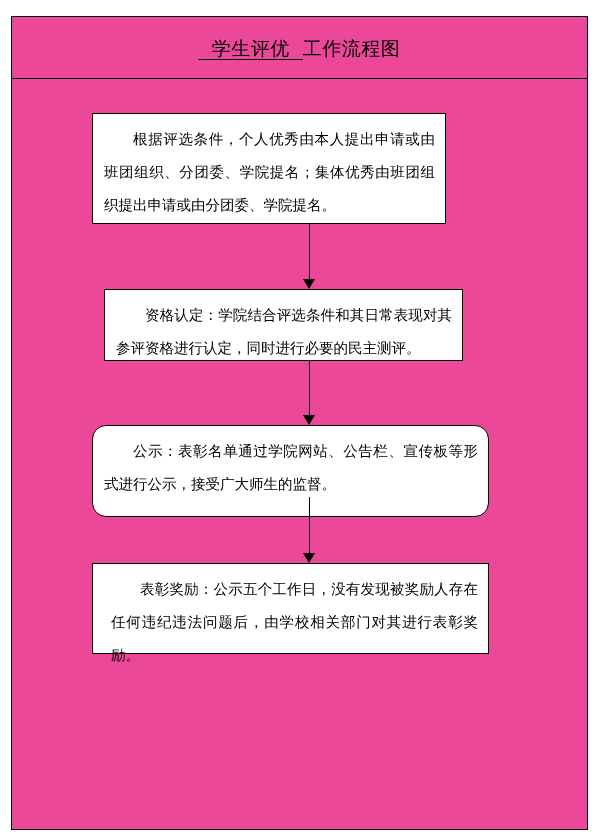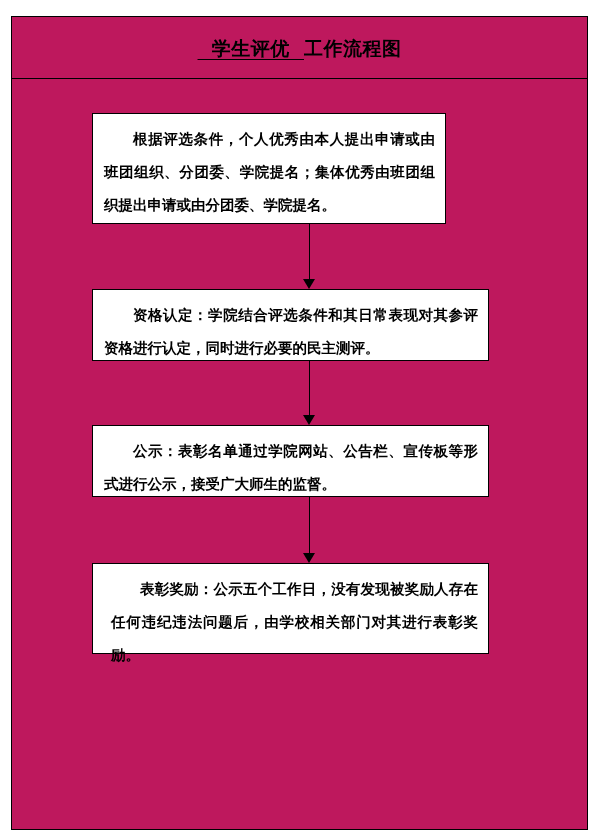--- a/index.html
+++ b/index.html
@@ -18,22 +18,21 @@
 
   
   .page-frame {
     position: absolute;
     left: 11px;
     top: 16px;
     width: 577px;
     height: 814px;
     box-sizing: border-box;
     border: 1px solid #000000;
-    background: #be185d;
-    font-weight: bold;
+    background: #ec4899;
   }
 
   .header-row {
     position: absolute;
     left: 0;
     top: 0;
     width: 100%;
     height: 62px;
     box-sizing: border-box;
     border-bottom: 1px solid #000000;
@@ -79,22 +78,22 @@
     text-indent: 2em;
     text-align: justify;
     text-justify: inter-ideograph;
     word-break: break-all;
     margin: 0;
     white-space: normal;
   }
 
   
   .box-1 { left: 80px; top: 34px;  width: 354px; height: 111px; }
-  .box-2 { left: 80px; top: 210px; width: 397px; height: 72px;  }
-  .box-3 { left: 80px; top: 346px; width: 397px; height: 72px;  }
+  .box-2 { left: 92px; top: 210px; width: 359px; height: 72px;  }
+  .box-3 { left: 80px; top: 346px; width: 397px; height: 92px; border-radius: 14px;  }
   .box-4 { left: 80px; top: 484px; width: 397px; height: 91px; padding-left: 18px;  }
 
   
   .arrow {
     position: absolute;
     left: 291px;
     width: 13px;
   }
   .arrow .shaft {
     position: absolute;

